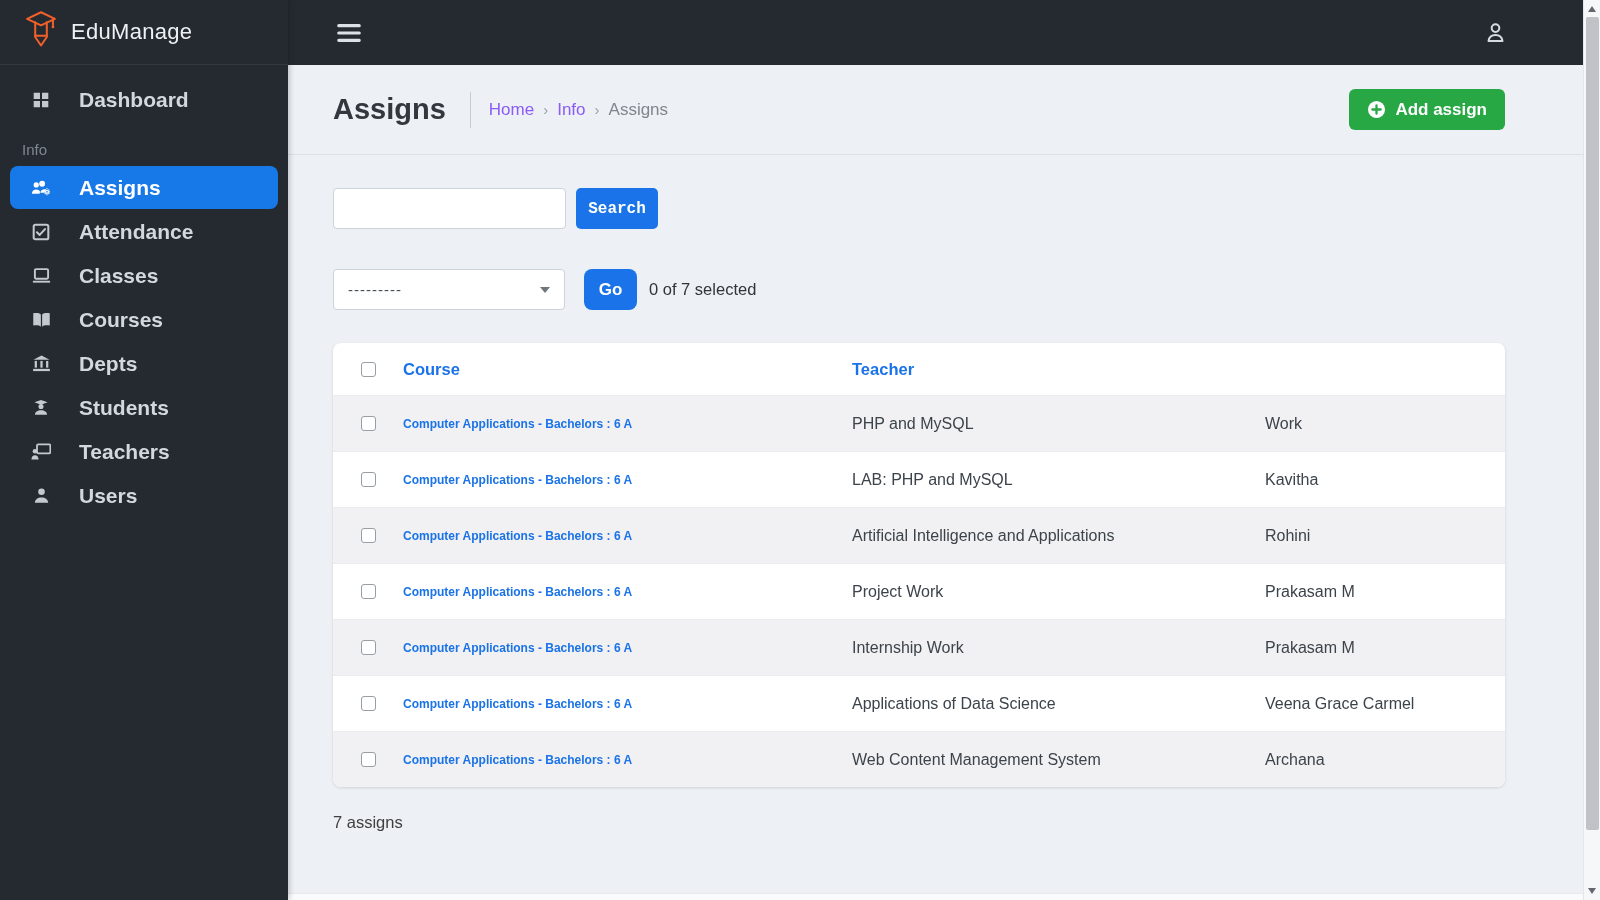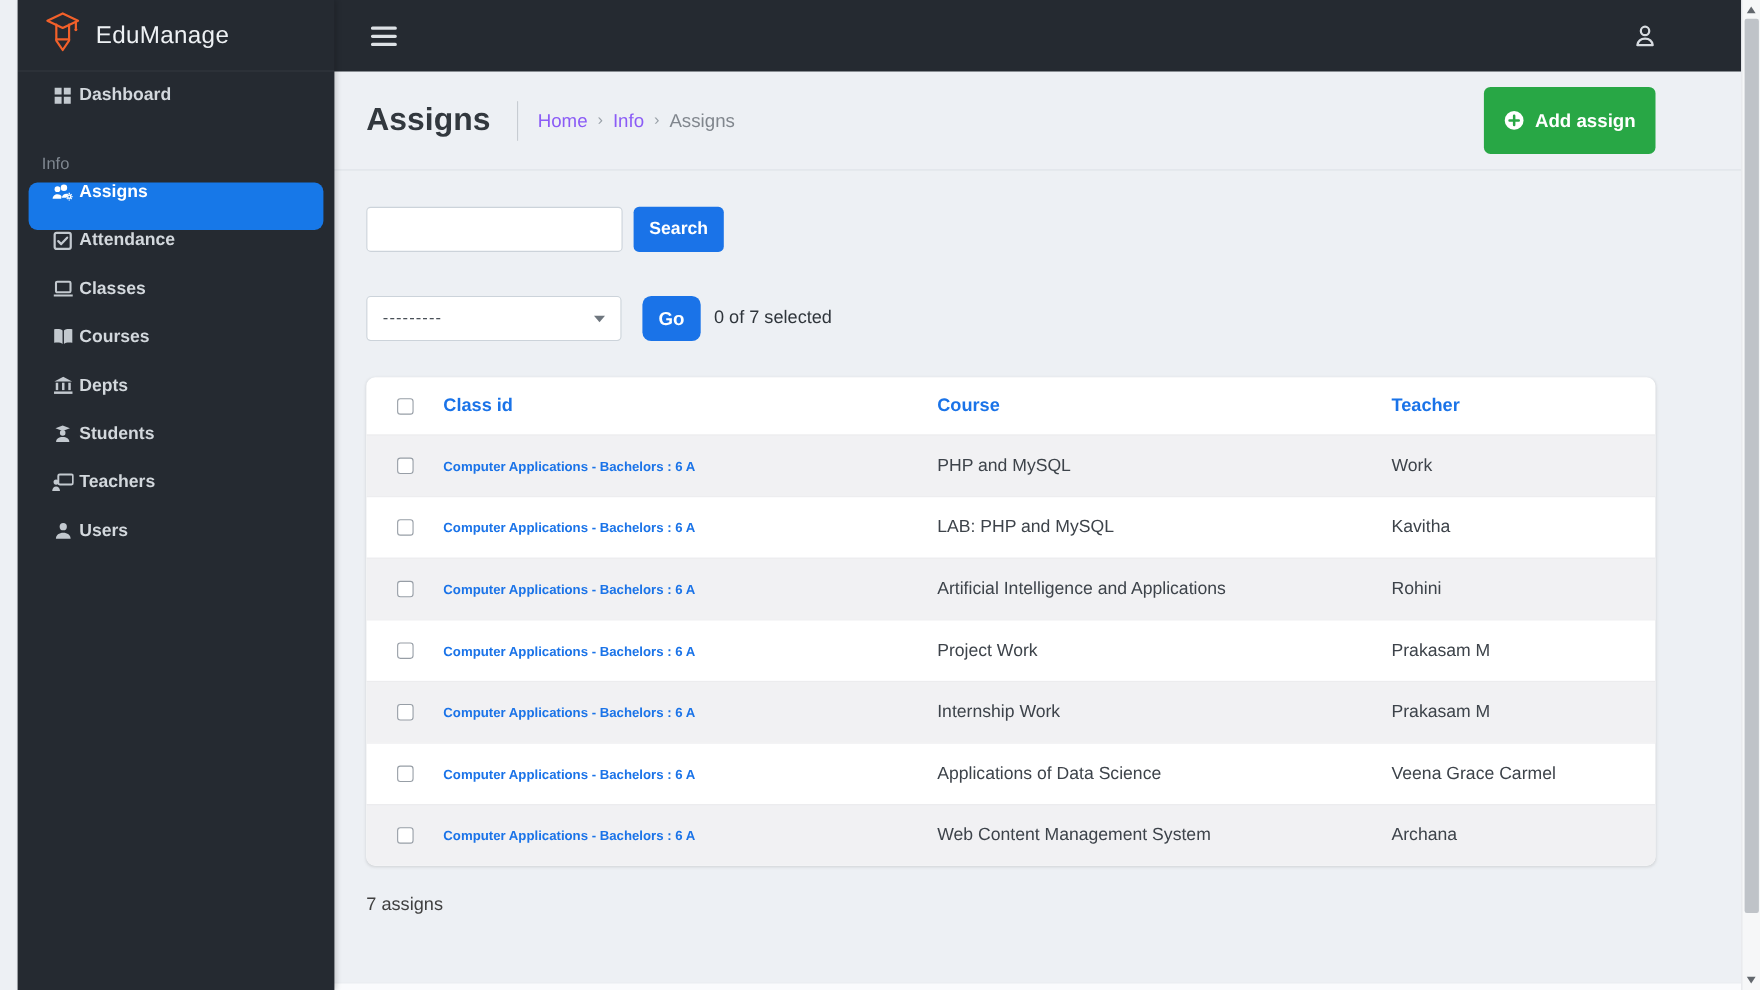--- a/index.html
+++ b/index.html
@@ -1,28 +1,28 @@
 <!DOCTYPE html>
 <html><head>
 <meta charset="utf-8">
 <style>
   * { margin:0; padding:0; box-sizing:border-box; }
   html,body { width:1600px; height:900px; overflow:hidden; }
   body { font-family:"Liberation Sans", sans-serif; background:#edf0f4; position:relative; }
 
   
-  .sidebar { position:absolute; left:16px; top:0; width:288px; height:900px;
+  .sidebar { position:absolute; left:0; top:0; width:288px; height:900px;
     background:#252a31; z-index:3; box-shadow:2px 0 5px rgba(0,0,0,.18); }
   .brand { height:65px; display:flex; align-items:center; gap:13px; padding-left:24px;
     border-bottom:1px solid rgba(255,255,255,.07); }
   .brand-name { color:#eef1f4; font-size:22px; letter-spacing:.3px; }
   .side-nav { padding-top:12px; }
-  .nav-item { height:43px; display:flex; gap:4px;
+  .nav-item { height:43px; display:flex; align-items:center; gap:27px;
     margin:1px 10px; padding-left:20px; border-radius:8px;
-    color:#d3d8dd; font-size:16px; font-weight:700; cursor:pointer; }
+    color:#d3d8dd; font-size:21px; font-weight:700; cursor:pointer; }
   .nav-item .ic { width:22px; display:flex; justify-content:center; color:#c3c9cf; }
   .nav-item.active { background:#1778e8; color:#ffffff; }
   .nav-item.active .ic { color:#ffffff; }
   .section-label { color:#7f8790; font-size:15px; margin:20px 0 8px 22px; font-weight:400; }
 
   
   .topbar { position:absolute; left:288px; top:0; width:1295px; height:65px;
     background:#252a31; display:flex; align-items:center; justify-content:space-between;
     padding:0 74px 0 48px; z-index:2; }
   .burger { background:none; border:none; cursor:pointer; display:flex; }
@@ -33,26 +33,26 @@
     background:#edf0f4; }
   .content-header { height:90px; display:flex; align-items:center; justify-content:space-between;
     padding:0 78px 0 45px; border-bottom:1px solid #dde1e6; }
   .title-group { display:flex; align-items:center; }
   .page-title { font-size:29px; font-weight:700; color:#32383e; }
   .v-divider { width:1px; height:36px; background:#c7ccd2; margin:0 18px 0 24px; }
   .breadcrumb { display:flex; align-items:center; gap:9px; font-size:17px; }
   .crumb-link { color:#8b5cf6; text-decoration:none; cursor:pointer; }
   .crumb-sep { color:#9aa1a8; font-size:15px; }
   .crumb-current { color:#80868d; }
-  .add-btn { display:flex; align-items:center; gap:9px; height:61px; padding:0 18px;
+  .add-btn { display:flex; align-items:center; gap:9px; height:41px; padding:0 18px;
     background:#28a745; border:none; border-radius:6px; color:#fff;
     font-size:17px; font-weight:700; cursor:pointer; font-family:inherit;text-align:right; }
 
   .content-body { padding:33px 78px 0 45px; }
-  .search-row { display:flex; align-items:flex-start; }
+  .search-row { display:flex; align-items:flex-start;font-family:Liberation Mono, monospace; }
   .search-input { width:233px; height:41px; border:1px solid #ccd3da; border-radius:4px;
     background:#fff; margin-right:10px; padding:0 12px; font-size:15px; font-family:inherit; }
   .search-btn { width:82px; height:41px; background:#1a73e8; color:#fff; border:none;
     border-radius:5px; font-size:16px; font-weight:700; cursor:pointer; font-family:inherit; }
 
   .action-row { display:flex; align-items:center; margin-top:40px; }
   .select-box { width:232px; height:41px; background:#fff; border:1px solid #ccd3da;
     border-radius:4px; display:flex; align-items:center; justify-content:space-between;
     padding:0 14px; cursor:pointer; }
   .select-value { color:#495057; font-size:15px; letter-spacing:1px; }
@@ -269,21 +269,20 @@
       </div>
       <button class="go-btn">Go</button>
       <span class="sel-status">0 of 7 selected</span>
     </div>
 
     <div class="table-card">
       <div class="t-row t-head">
         <div class="cb-cell">
           <input type="checkbox" style="">
         </div>
-        <a class="th">Class id</a>
         <a class="th">Course</a>
         <a class="th">Teacher</a>
       </div>
 
       <div class="t-row t-body-row striped">
         <div class="cb-cell">
             <input type="checkbox" style="">
           </div>
         <a class="cell-link">Computer Applications - Bachelors : 6 A</a>
         <span class="cell-text">PHP and MySQL</span>

